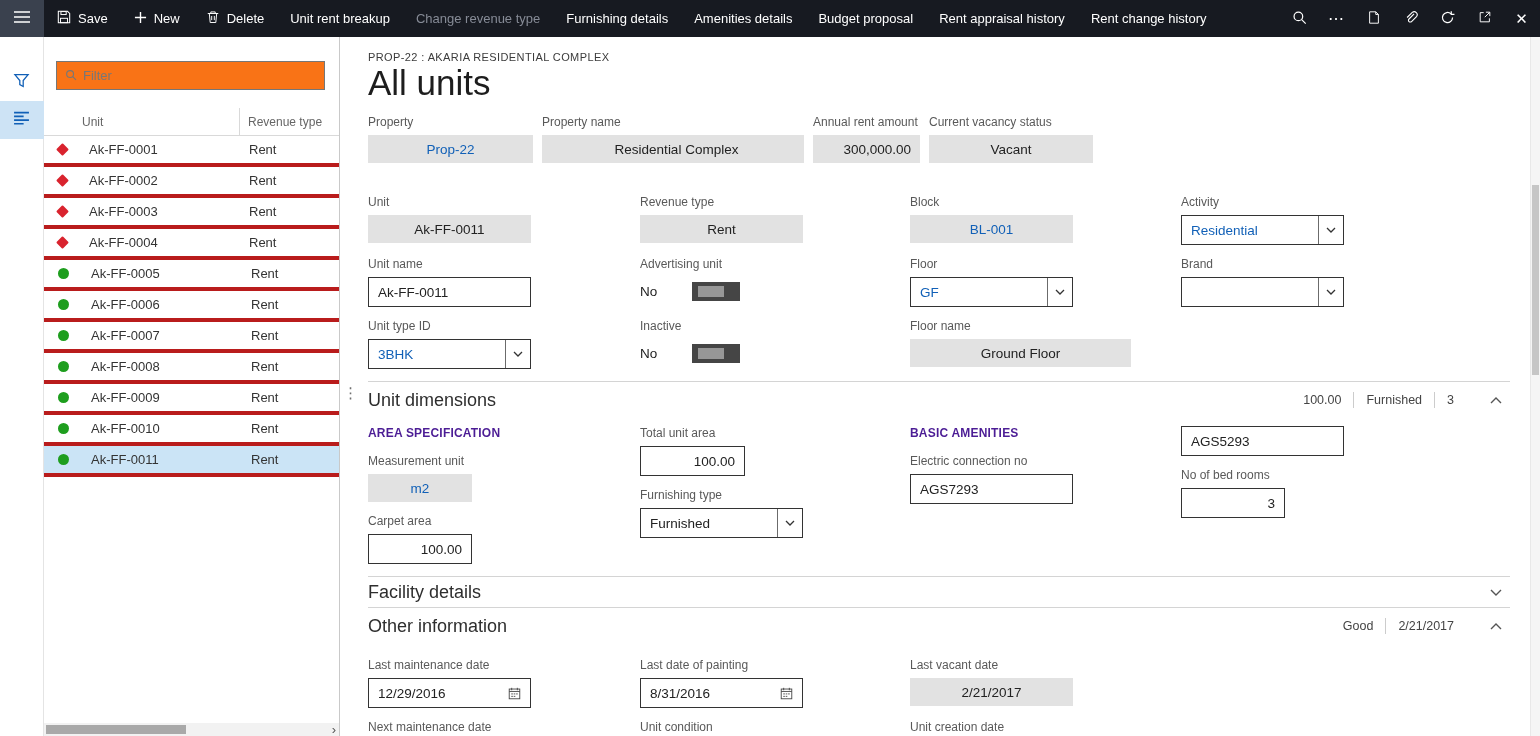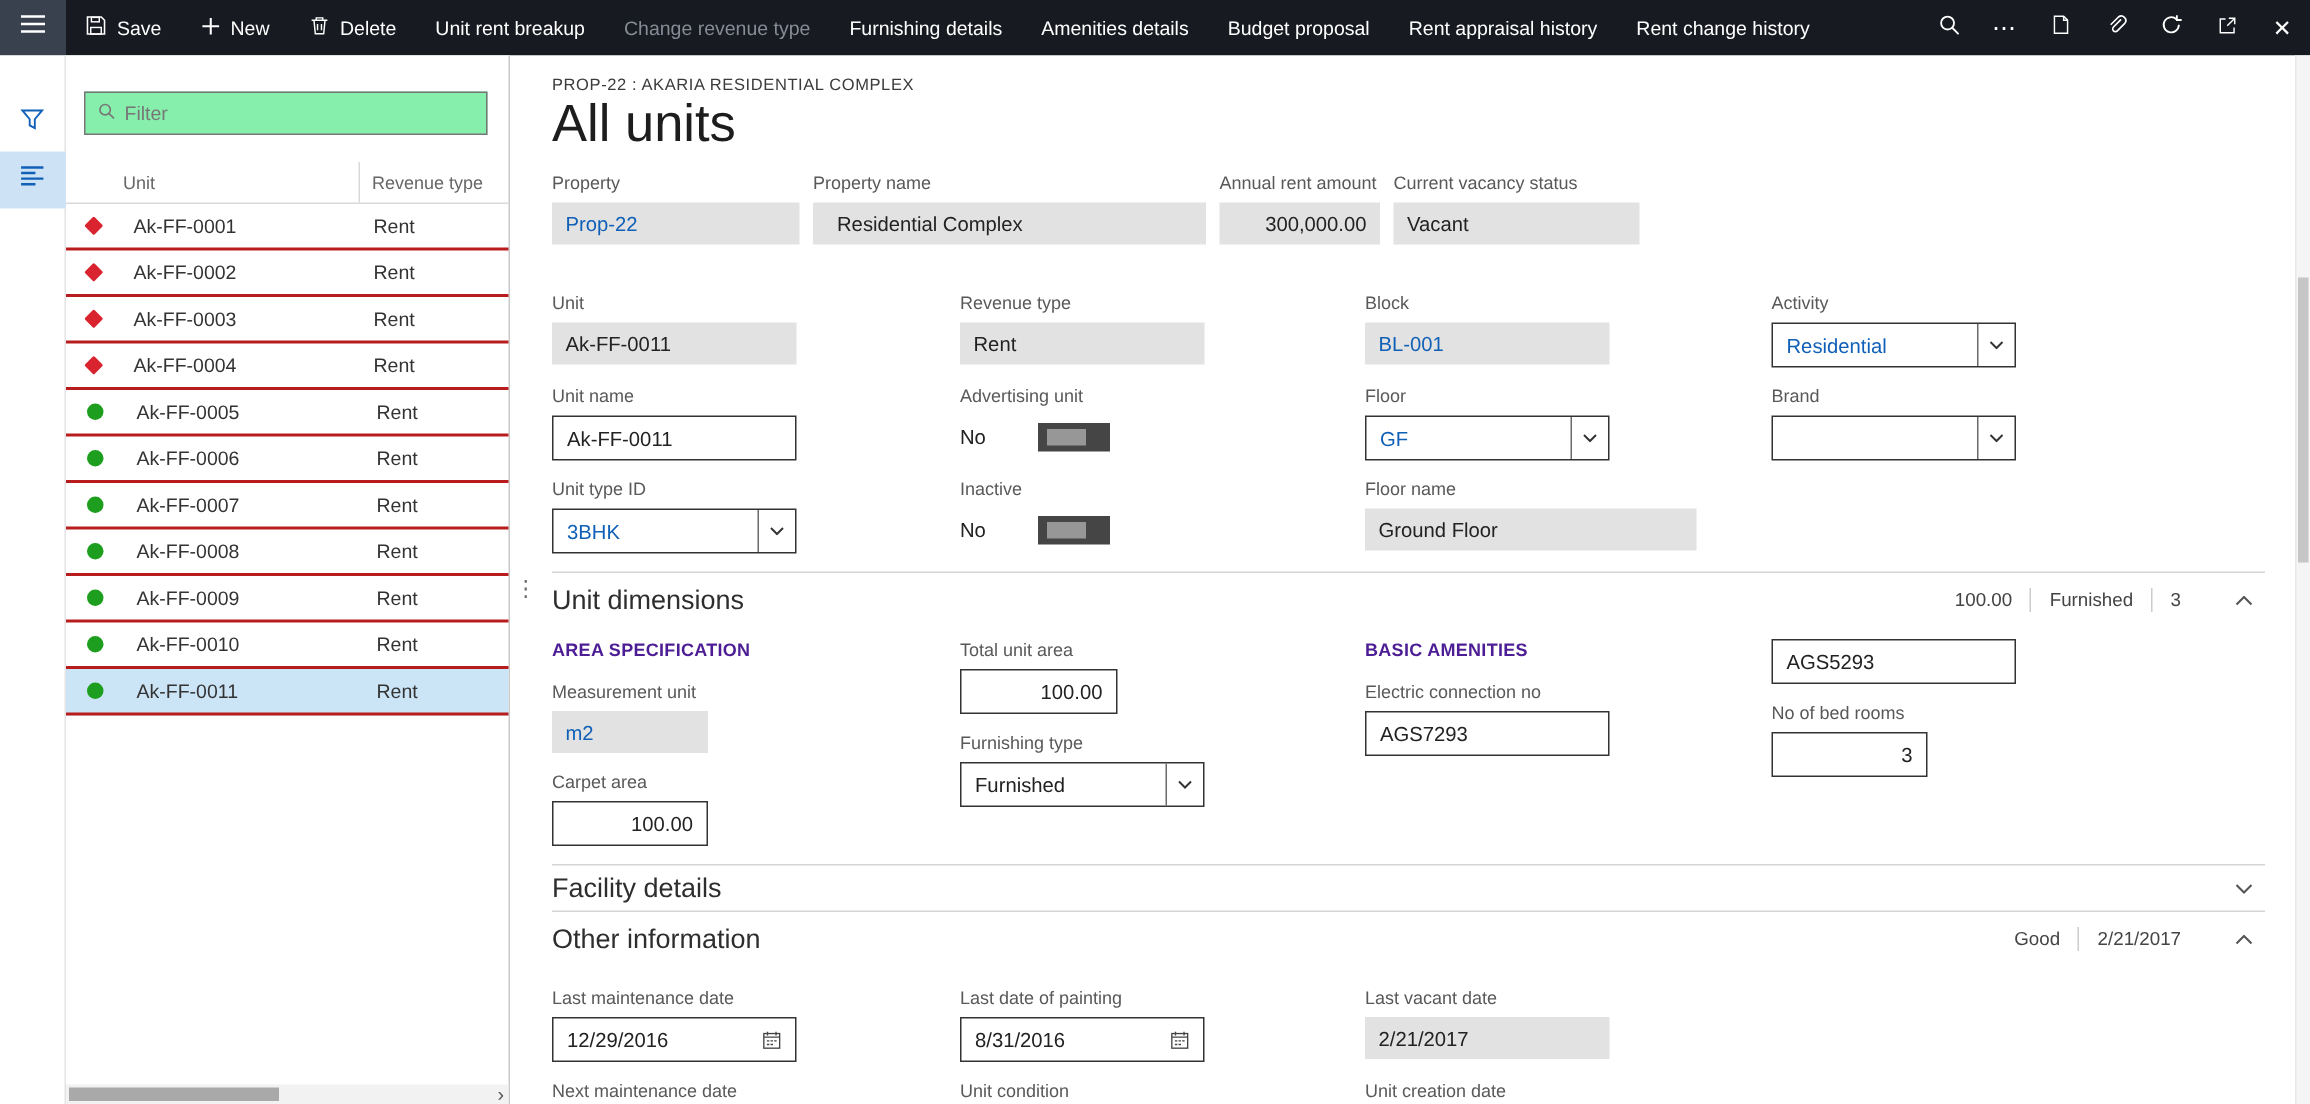--- a/index.html
+++ b/index.html
@@ -18,48 +18,48 @@
   
   .page-body { display:flex; height:699px; position:relative; background:#fff; }
 
   
   .iconstrip { width:44px; flex:0 0 44px; background:#fff; border-right:1px solid #e4e4e4; padding-top:26px; display:flex; flex-direction:column; align-items:center; }
   .strip-btn { width:44px; height:38px; display:flex; align-items:center; justify-content:center; cursor:pointer; }
   .strip-btn.active { background:#cde3f5; }
 
   
   .listpanel { width:296px; flex:0 0 296px; border-right:1px solid #c9c9c9; position:relative; background:#fff; }
-  .filterbox { margin:24px 14px 0 12px; height:29px; border:1px solid #767676; display:flex; align-items:center; padding:0 8px; gap:6px; background:#86efac; }
+  .filterbox { margin:24px 14px 0 12px; height:29px; border:1px solid #767676; display:flex; align-items:center; padding:0 8px; gap:6px; background:#f97316; }
   .filterbox input { border:none; outline:none; flex:1; font-size:13px; font-family:inherit; color:#333; background:transparent; }
   .filterbox input::placeholder { color:#777; }
   .lheader { display:flex; align-items:stretch; height:28px; margin-top:18px; border-bottom:1px solid #d9d9d9; color:#666; font-size:12px; }
   .lheader .h-unit { margin-left:38px; width:157px; display:flex; align-items:center; }
   .lheader .h-div { width:1px; background:#d9d9d9; }
   .lheader .h-rev { padding-left:8px; display:flex; align-items:center; }
   .lrows {}
-  .lrow { height:31px; display:flex; align-items:center; font-size:13px; color:#333; border-bottom:2px solid #b91c1c; cursor:pointer; }
+  .lrow { height:31px; display:flex; align-items:center; font-size:13px; color:#333; border-bottom:4px solid #b91c1c; cursor:pointer; }
   .lrow.selected { background:#cbe4f6; }
   .status { flex:0 0 auto; margin-left:14px; }
   .status.red { width:9px; height:9px; background:#d9232e; transform:rotate(45deg); border-radius:1px; }
   .status.green { width:11px; height:11px; background:#1e9e1e; border-radius:50%; }
   .c-unit { margin-left:22px; width:150px; }
   .c-rev { margin-left:10px; }
   .hscroll { position:absolute; bottom:0; left:0; right:0; height:13px; background:#f2f2f2; display:flex; align-items:center; }
   .hthumb { height:9px; width:140px; margin-left:2px; background:#a9a9a9; cursor:pointer; }
   .hs-chev { position:absolute; right:3px; top:0; height:13px; display:flex; align-items:center; color:#555; font-size:13px; cursor:pointer; }
 
   
   .content { flex:1; position:relative; padding:14px 30px 0 28px; overflow:hidden; }
   .splitter-dots { position:absolute; left:3px; top:352px; color:#707070; font-size:15px; line-height:8px; cursor:col-resize; }
   .breadcrumb { font-size:11px; color:#3b3b3b; letter-spacing:.4px; }
   .page-title { font-size:35px; font-weight:400; color:#1d1d1d; margin-top:5px; line-height:30px; }
 
   .lbl { font-size:12px; color:#595959; margin-bottom:6px; line-height:14px; white-space:nowrap; }
   .box { height:28px; display:flex; align-items:center; padding:0 9px; font-size:13.5px; color:#222; }
-  .box.ro { background:#e2e2e2; }
+  .box.ro { background:#e2e2e2;justify-content:center; }
   .box.edit { background:#fff; border:1px solid #333; height:30px; }
   .box.num { justify-content:flex-end; }
   .blue { color:#1160b7; }
   .w104{width:104px}.w105{width:105px}.w107{width:107px}.w163{width:163px}.w164{width:164px}
   .w165{width:165px}.w221{width:221px}.w222{width:262px}
 
   .hfields { display:flex; gap:9px; margin-top:17px; }
   .field { margin-bottom:12px; }
 
   .form-grid { display:grid; grid-template-columns:272px 270px 271px 1fr; margin-top:20px; }

